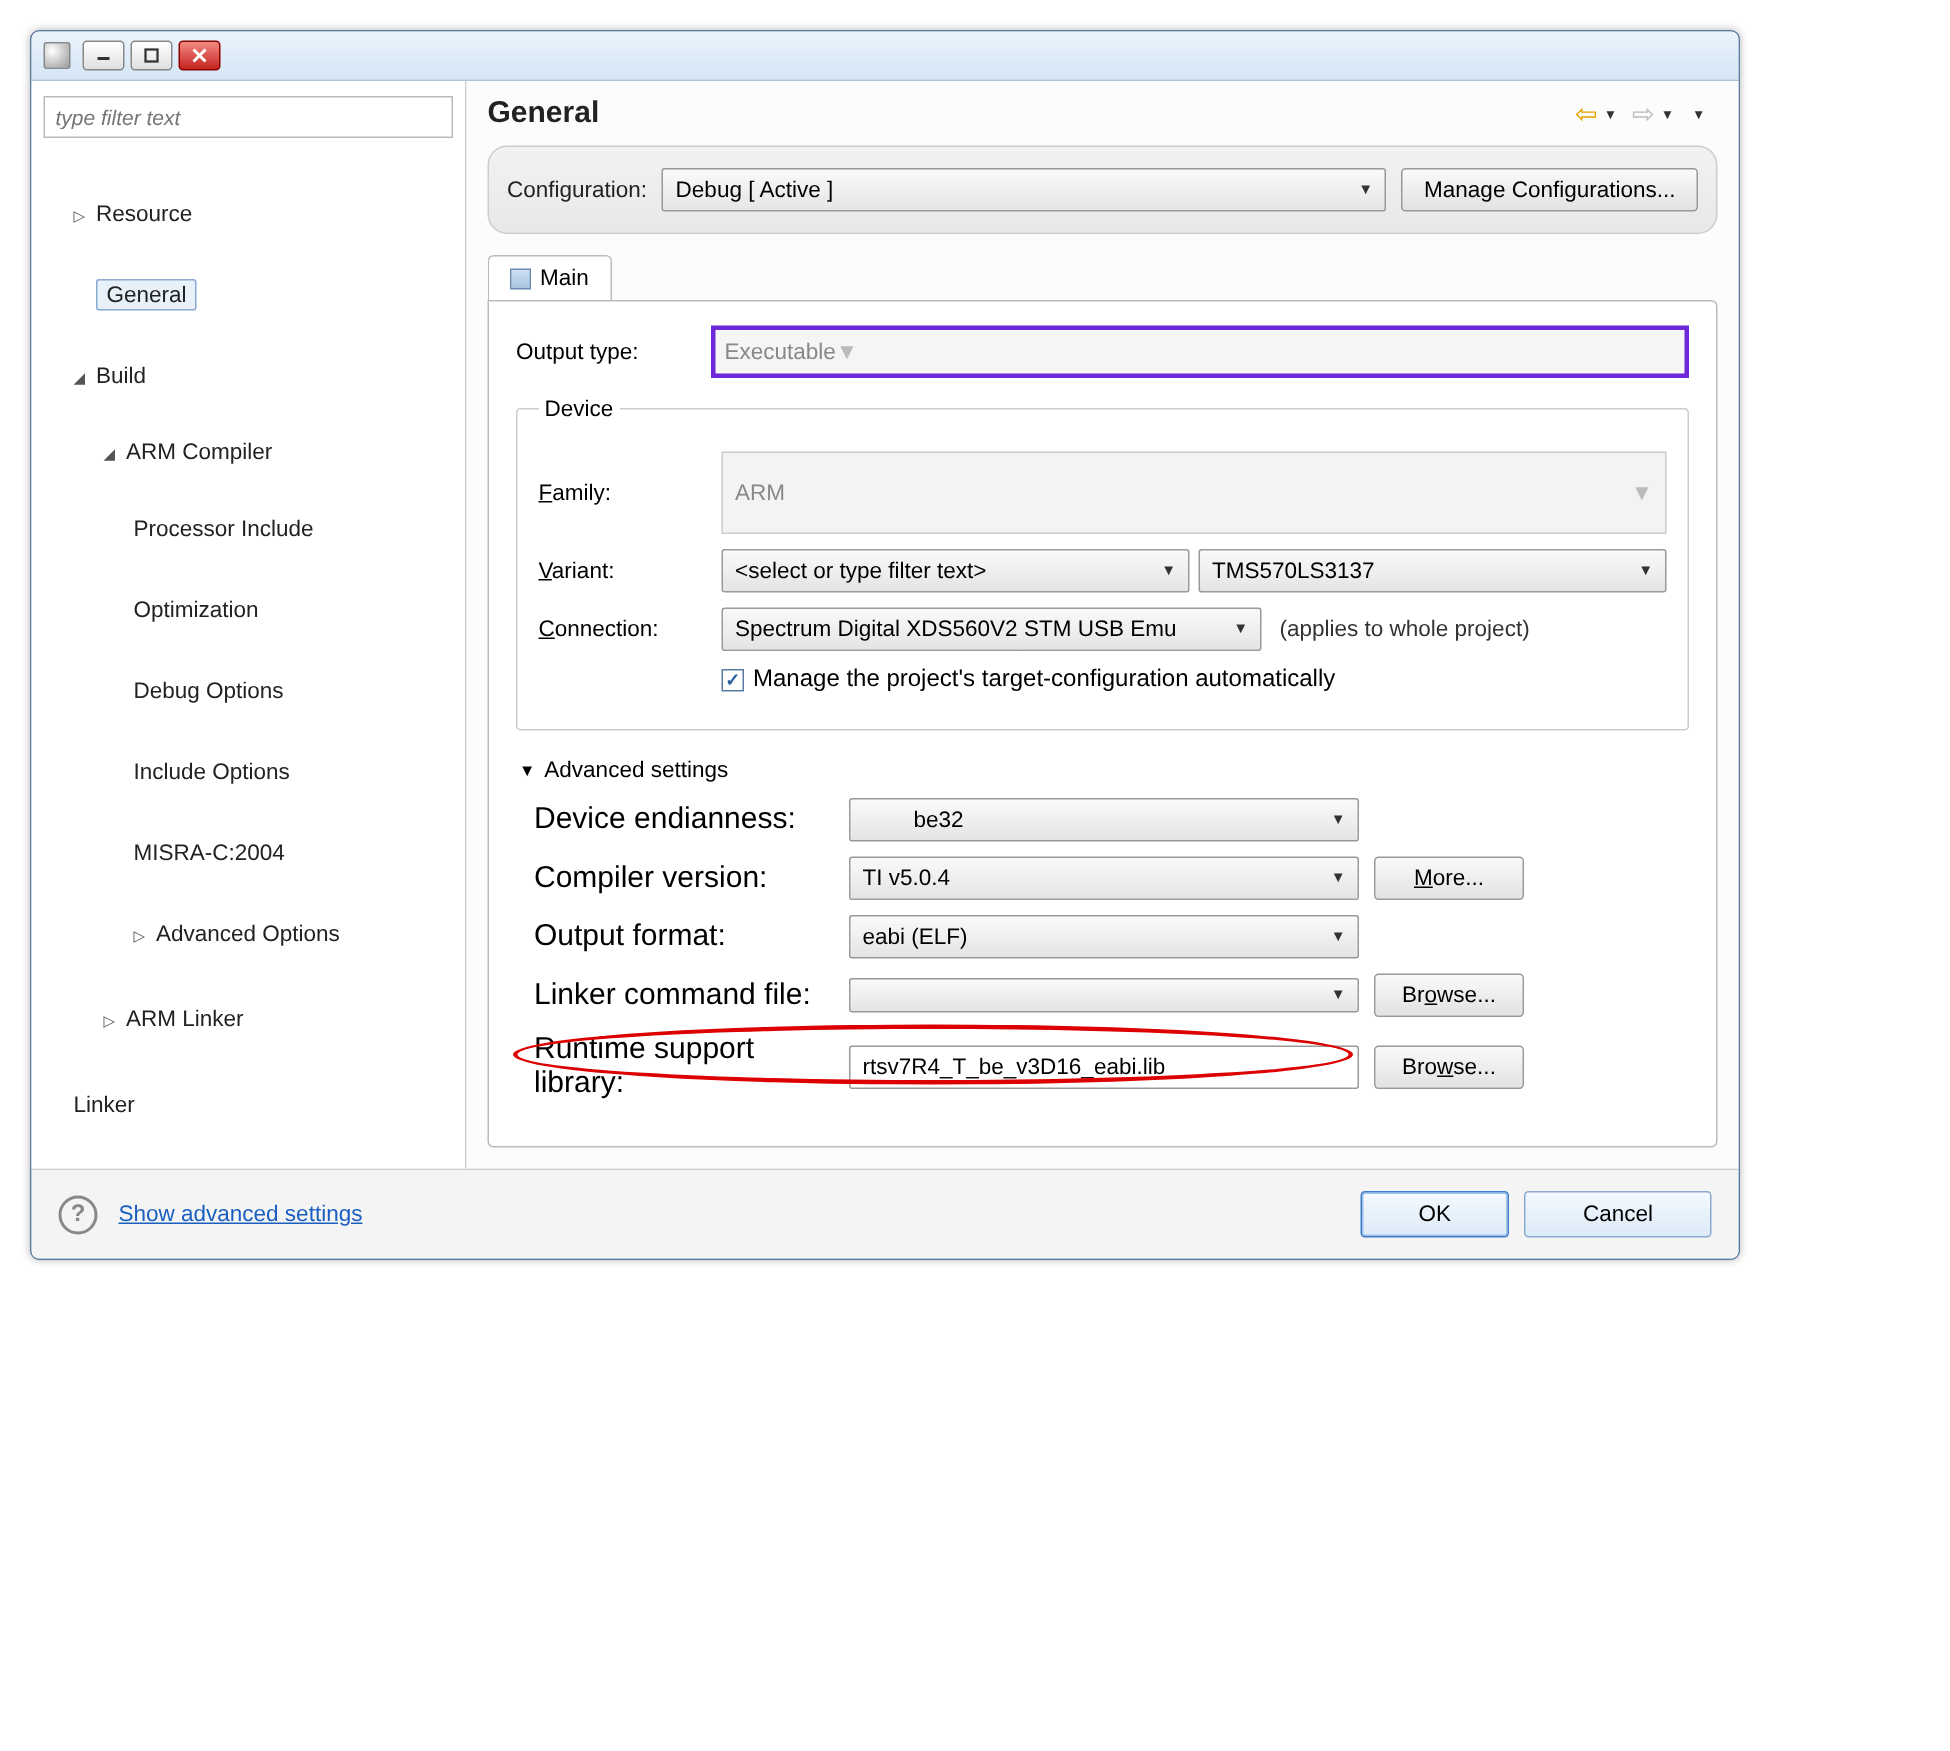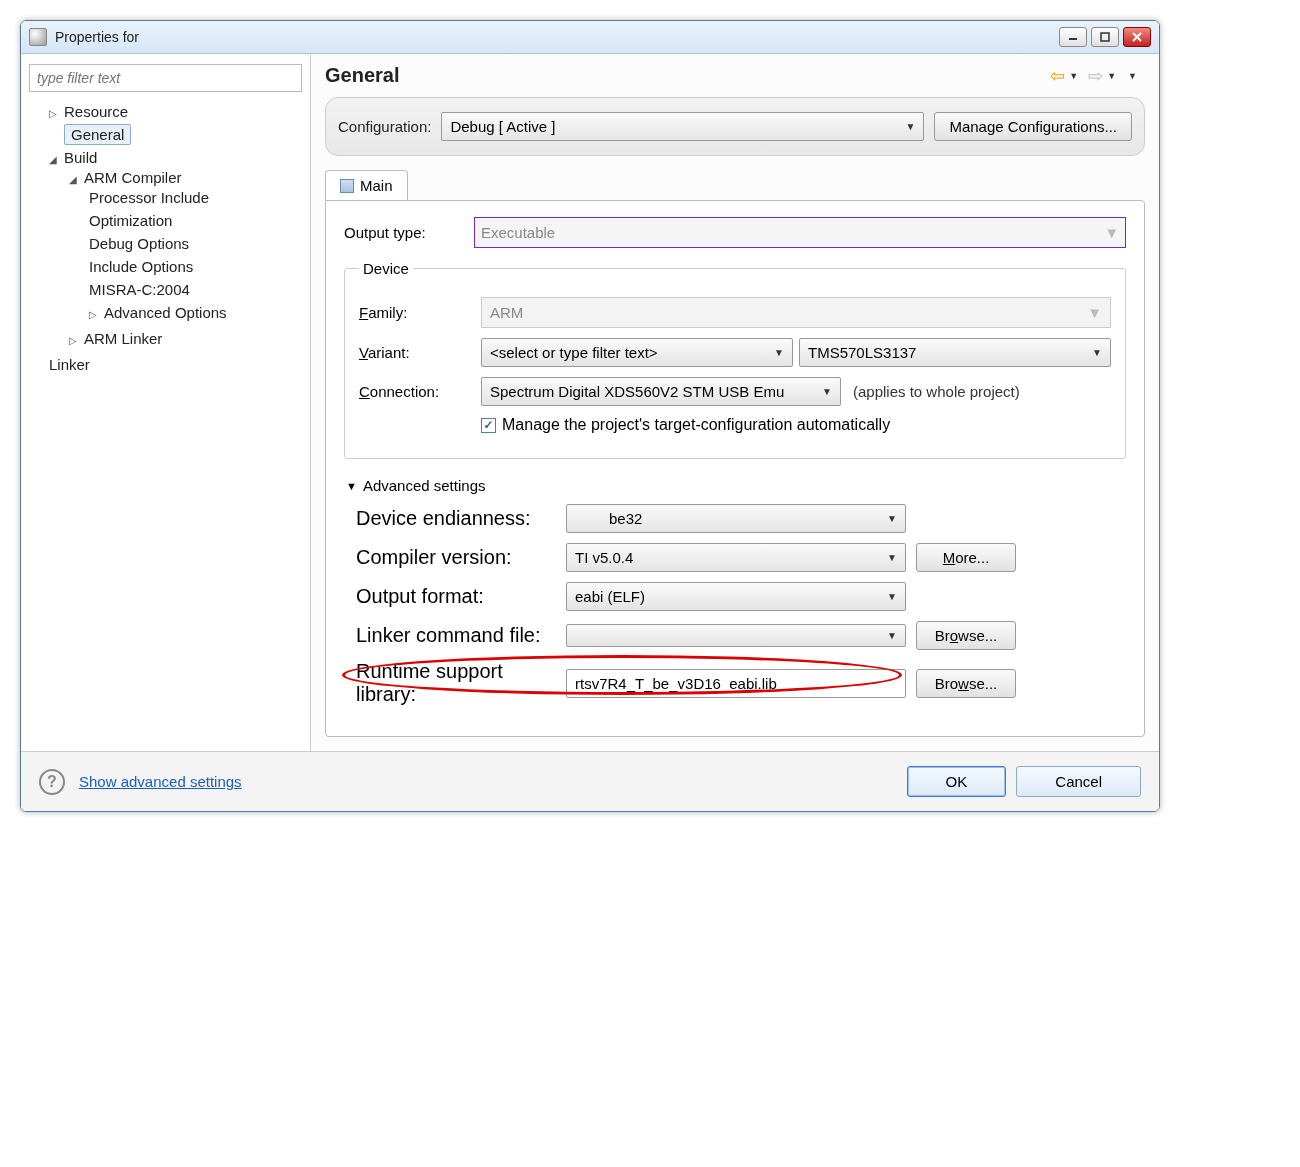--- a/index.html
+++ b/index.html
@@ -10,21 +10,21 @@
 .titlebar .title { font-size: 14px; color: #222; flex: 1; }
 .winbtns { display: flex; gap: 4px; }
 .winbtn { width: 28px; height: 20px; border: 1px solid #888; border-radius: 3px; background: linear-gradient(#fff,#e0e0e0); display:flex; align-items:center; justify-content:center; font-size:11px; }
 .winbtn.close { background: linear-gradient(#f28b82,#c5221f); color:#fff; border-color:#800; }
 .winbtn.close svg { stroke:#fff; }
 .dialog-body { display: flex; background: #f8f8f8; }
 .sidebar { width: 290px; background:#fff; border-right:1px solid #ccc; padding: 10px 8px; }
 .filter-input { width:100%; padding:5px 7px; border:1px solid #bbb; color:#999; font-style:italic; font-size:14px; margin-bottom:8px; }
 .tree { font-size:15px; color:#222; }
 .tree ul { list-style:none; margin:0; padding-left:20px; }
-.tree li { padding:3px 0; }
+.tree li { padding:3px 0;margin-top:31px; }
 .tree .expander { display:inline-block; width:11px; height:11px; margin-right:4px; color:#555; font-size:10px; vertical-align:middle; }
 .tree .selected { background:#e8f0fa; border:1px solid #8aaad0; border-radius:2px; padding:1px 6px; }
 .main { flex:1; background:#fcfcfc; padding: 10px 14px 14px 14px; }
 .main-header { display:flex; align-items:center; margin-bottom:10px; }
 .main-title { font-size:20px; font-weight:600; flex:1; color:#222; }
 .navarrows { display:flex; gap:2px; align-items:center; }
 .arrow { font-size:18px; }
 .arrow.back { color:#e6a300; }
 .arrow.fwd { color:#bbb; }
 .menudrop { font-size:9px; color:#333; margin-left:2px; margin-right:8px; }
@@ -33,27 +33,27 @@
 .select { flex:1; min-width:0; }
 .select, .combo, .textinput { border:1px solid #999; background:linear-gradient(#fafafa,#e6e6e6); padding:5px 8px; font-size:15px; border-radius:2px; display:flex; align-items:center; justify-content:space-between; }
 .select .caret, .combo .caret { font-size:10px; color:#333; margin-left:6px; }
 .btn { border:1px solid #999; background:linear-gradient(#fafafa,#e2e2e2); padding:5px 14px; font-size:15px; border-radius:3px; cursor:default; }
 .tab-strip { display:flex; }
 .tab { border:1px solid #bbb; border-bottom:none; background:#fff; padding:6px 14px; border-radius:4px 4px 0 0; display:flex; align-items:center; gap:6px; font-size:15px; }
 .tabicon { width:14px; height:14px; border:1px solid #6a8ab0; background:linear-gradient(#cfe0f2,#a8c4e2); }
 .tab-panel { border:1px solid #bbb; background:#fff; border-radius:0 4px 4px 4px; padding:16px 18px 20px 18px; }
 .row { display:flex; align-items:center; gap:10px; margin-bottom:12px; }
 .row .lbl { width:120px; font-size:15px; }
-.output-select { flex:1; color:#888; background:#f5f5f5; border:1px solid #6d28d9; padding:6px; font-size:15px; display:flex; justify-content:space-between; align-items:center; }
+.output-select { flex:1; color:#888; background:#f5f5f5; border:3px solid #6d28d9; padding:6px; font-size:15px; display:flex; justify-content:flex-start; align-items:center; }
 fieldset { border:1px solid #ccc; border-radius:3px; padding:10px 14px 14px 14px; margin:0; }
 legend { font-size:15px; padding:0 4px; }
 .dev-row { display:flex; align-items:center; gap:12px; margin:10px 0; }
 .dev-row .lbl { width:110px; font-size:15px; }
 .dev-row .u { text-decoration:underline; }
-.disabled-sel { flex:1; color:#888; background:#f3f3f3; border:1px solid #ccc; padding:6px 8px; font-size:15px; display:flex; justify-content:space-between; align-items:center; }
+.disabled-sel { flex:1; color:#888; background:#f3f3f3; border:1px solid #ccc; padding:18px 8px; font-size:15px; display:flex; justify-content:space-between; align-items:center; }
 .combo { background:linear-gradient(#fafafa,#e4e4e4); }
 .variant-pair { display:flex; flex:1; gap:6px; align-items:center; }
 .variant-pair .combo:first-child { flex:1; min-width:0; }
 .variant-pair .combo:last-child { flex:1; min-width:0; }
 .note { font-size:15px; color:#333; }
 .checkbox { width:15px; height:15px; border:1px solid #5a7ba0; background:#fff; display:inline-flex; align-items:center; justify-content:center; margin-right:6px; }
 .checkbox .tick { color:#2a5fa0; font-size:12px; font-weight:bold; }
 .adv-toggle { display:flex; align-items:center; gap:6px; margin:18px 0 10px 2px; font-size:15px; }
 .adv-toggle .tri { font-size:11px; }
 .adv-grid { padding-left:12px; }
@@ -71,21 +71,20 @@
 .ftr-btn.default { border:1px solid #3d7cc9; box-shadow:0 0 0 1px #9cc1eb inset; }
 .textinput { background:#fff; }
 </style>
 </head>
 <body>
 
 <div class="window">
 
   <div class="titlebar">
     <div class="icon3d"></div>
-    <div class="title">Properties for </div>
     <div class="winbtns">
       <div class="winbtn">
         <svg width="10" height="10">
             <line x1="1" y1="7" x2="9" y2="7" stroke="#333" stroke-width="2"></line>
           </svg>
       </div>
       <div class="winbtn">
         <svg width="10" height="10">
             <rect x="1" y="1" width="8" height="8" fill="none" stroke="#333" stroke-width="1.5"></rect>
           </svg>

